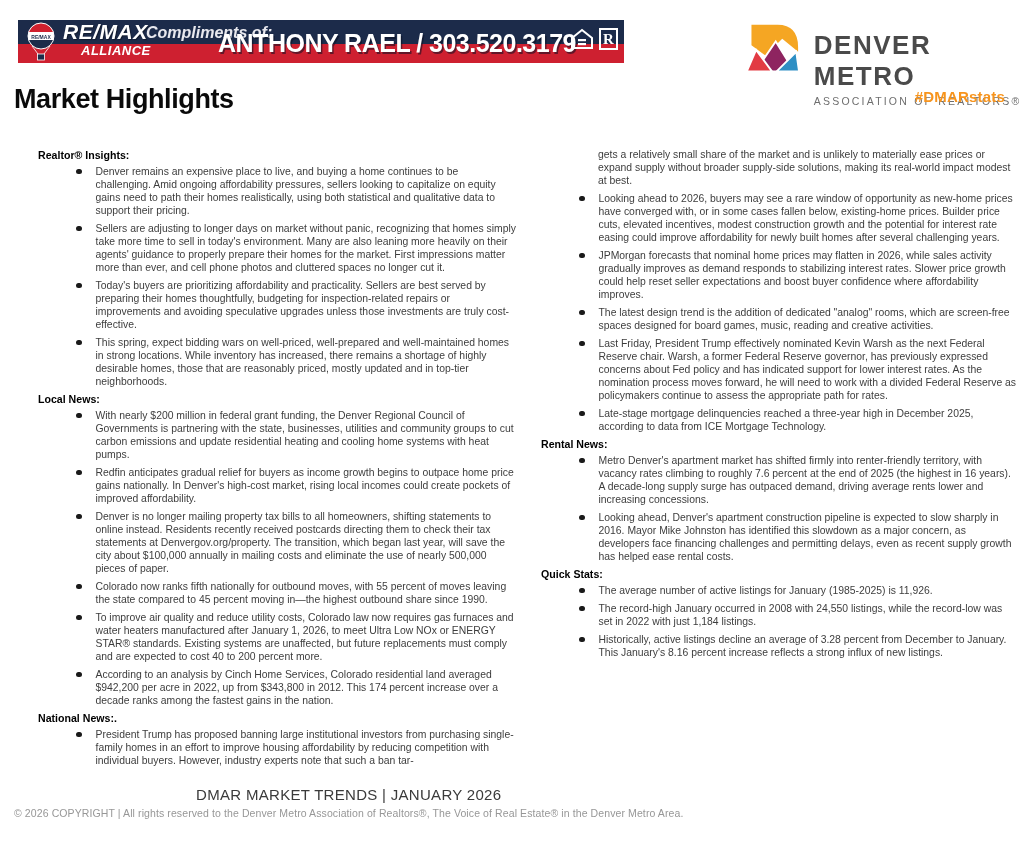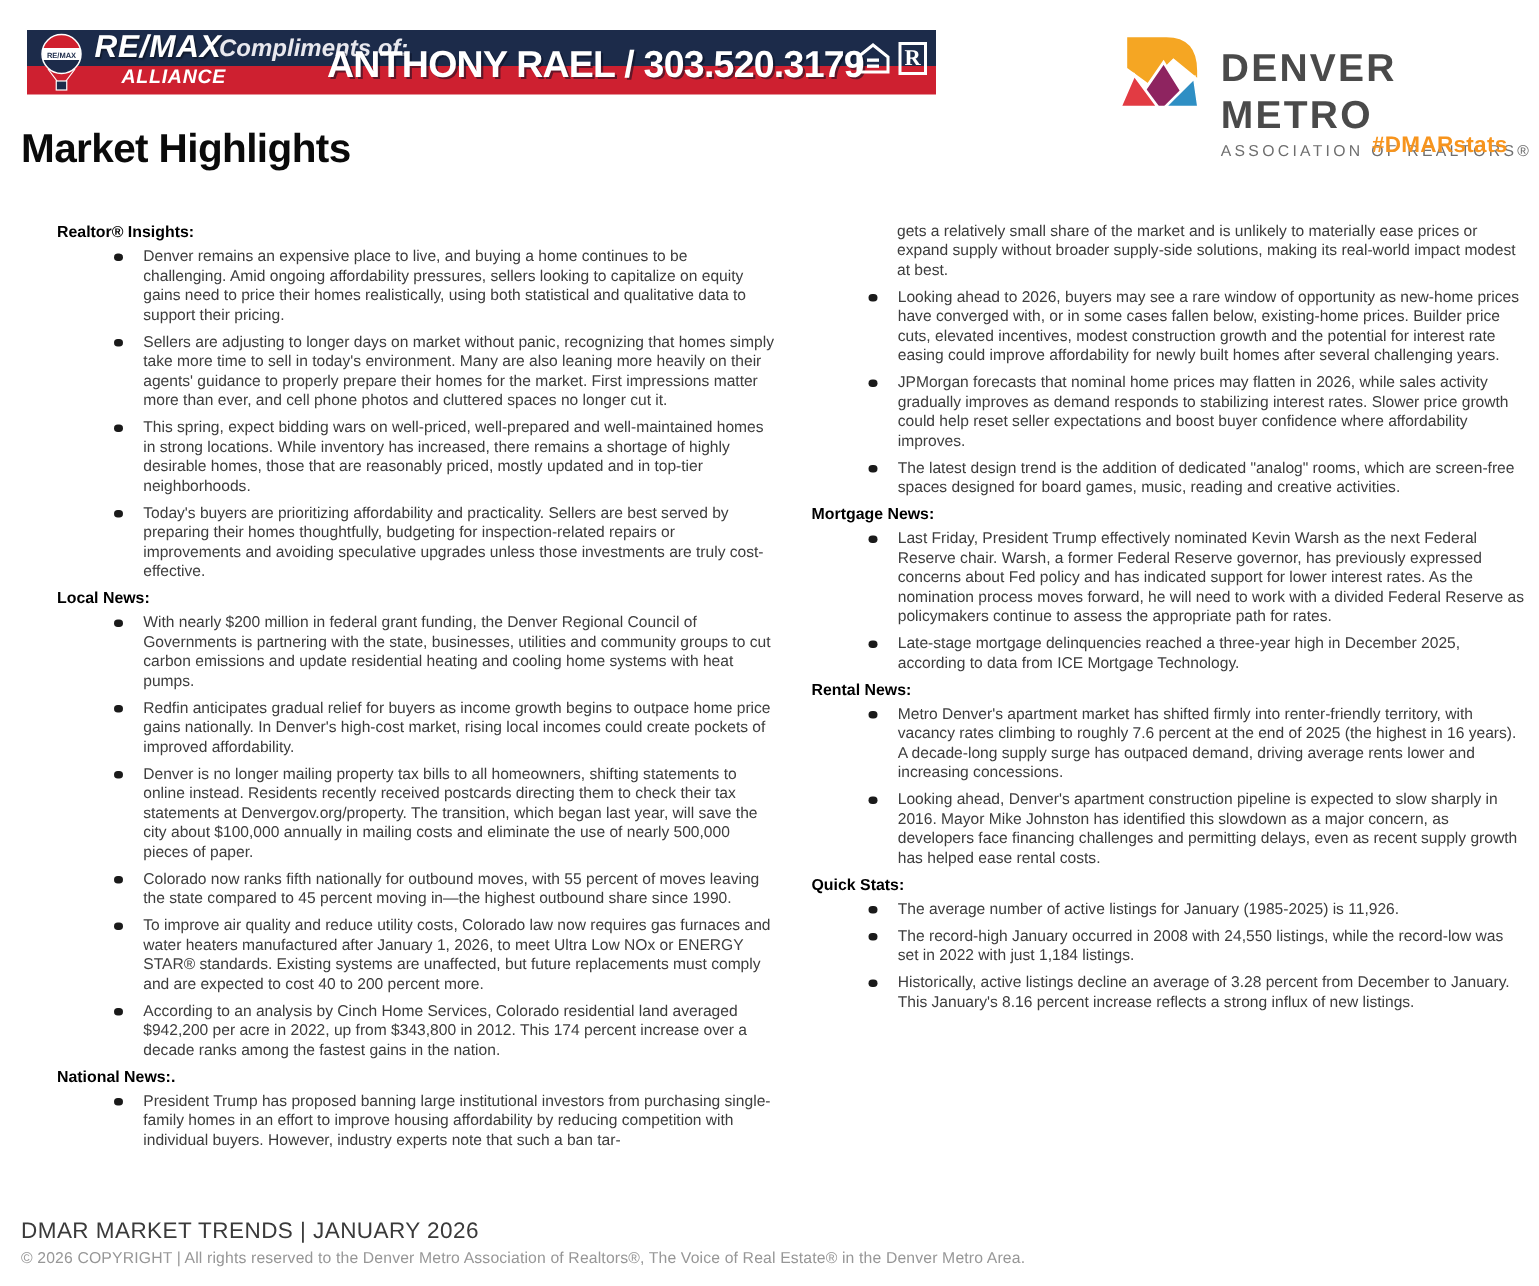--- a/index.html
+++ b/index.html
@@ -53,21 +53,21 @@
   
   .col { position:absolute; top:148px; }
   .col-left  { left:38px;  width:478px; }
   .col-right { left:541px; width:477px; }
   .sec-h { font-size:10.6px; font-weight:bold; color:#000; margin:1px 0 4px 0; }
   .bullet { display:flex; margin:0 0 5px 38px; }
   .dot { flex:none; width:5.5px; height:5.5px; border-radius:50%; background:#1a1a1a; margin:3.5px 14px 0 0; }
   .btxt, .cont { font-size:10.4px; line-height:13px; color:#3d3d3d; }
   .cont { margin:0 0 5px 57px; }
   
-  .footer { position:absolute; left:14px; top:812px; }
+  .footer { position:absolute; left:14px; top:786px;text-align:center; }
   .footer-title { font-size:15px; color:#3a3a3a; letter-spacing:0.3px; }
   .footer-copy { font-size:10.5px; color:#979797; margin-top:4px; letter-spacing:0.1px; }
 </style>
 </head>
 <body>
 
 <div class="page">
 
   <div class="banner">
     <div class="banner-navy"></div>
@@ -118,34 +118,34 @@
   <div class="hashtag">#DMARstats</div>
 
   <h1 class="title">Market Highlights</h1>
 
   <div class="col col-left">
 
     <div>
       <div class="sec-h">Realtor® Insights:</div>
       <div class="bullet">
           <span class="dot"></span>
-          <div class="btxt">Denver remains an expensive place to live, and buying a home continues to be challenging. Amid ongoing affordability pressures, sellers looking to capitalize on equity gains need to price their homes realistically, using both statistical and qualitative data to support their pricing.</div>
+          <div class="btxt">Denver remains an expensive place to live, and buying a home continues to be challenging. Amid ongoing affordability pressures, sellers looking to capitalize on equity gains need to path their homes realistically, using both statistical and qualitative data to support their pricing.</div>
         </div>
       <div class="bullet">
           <span class="dot"></span>
           <div class="btxt">Sellers are adjusting to longer days on market without panic, recognizing that homes simply take more time to sell in today's environment. Many are also leaning more heavily on their agents' guidance to properly prepare their homes for the market. First impressions matter more than ever, and cell phone photos and cluttered spaces no longer cut it.</div>
         </div>
       <div class="bullet">
           <span class="dot"></span>
+          <div class="btxt">Today's buyers are prioritizing affordability and practicality. Sellers are best served by preparing their homes thoughtfully, budgeting for inspection-related repairs or improvements and avoiding speculative upgrades unless those investments are truly cost-effective.</div>
+        </div>
+      <div class="bullet">
+          <span class="dot"></span>
           <div class="btxt">This spring, expect bidding wars on well-priced, well-prepared and well-maintained homes in strong locations. While inventory has increased, there remains a shortage of highly desirable homes, those that are reasonably priced, mostly updated and in top-tier neighborhoods.</div>
         </div>
-      <div class="bullet">
-          <span class="dot"></span>
-          <div class="btxt">Today's buyers are prioritizing affordability and practicality. Sellers are best served by preparing their homes thoughtfully, budgeting for inspection-related repairs or improvements and avoiding speculative upgrades unless those investments are truly cost-effective.</div>
-        </div>
     </div>
 
     <div>
       <div class="sec-h">Local News:</div>
       <div class="bullet">
           <span class="dot"></span>
           <div class="btxt">With nearly $200 million in federal grant funding, the Denver Regional Council of Governments is partnering with the state, businesses, utilities and community groups to cut carbon emissions and update residential heating and cooling home systems with heat pumps.</div>
         </div>
       <div class="bullet">
           <span class="dot"></span>
@@ -190,21 +190,20 @@
           <span class="dot"></span>
           <div class="btxt">JPMorgan forecasts that nominal home prices may flatten in 2026, while sales activity gradually improves as demand responds to stabilizing interest rates. Slower price growth could help reset seller expectations and boost buyer confidence where affordability improves.</div>
         </div>
       <div class="bullet">
           <span class="dot"></span>
           <div class="btxt">The latest design trend is the addition of dedicated "analog" rooms, which are screen-free spaces designed for board games, music, reading and creative activities.</div>
         </div>
     </div>
 
     <div>
-      <div class="sec-h">Mortgage News:</div>
       <div class="bullet">
           <span class="dot"></span>
           <div class="btxt">Last Friday, President Trump effectively nominated Kevin Warsh as the next Federal Reserve chair. Warsh, a former Federal Reserve governor, has previously expressed concerns about Fed policy and has indicated support for lower interest rates. As the nomination process moves forward, he will need to work with a divided Federal Reserve as policymakers continue to assess the appropriate path for rates.</div>
         </div>
       <div class="bullet">
           <span class="dot"></span>
           <div class="btxt">Late-stage mortgage delinquencies reached a three-year high in December 2025, according to data from ICE Mortgage Technology.</div>
         </div>
     </div>
 

